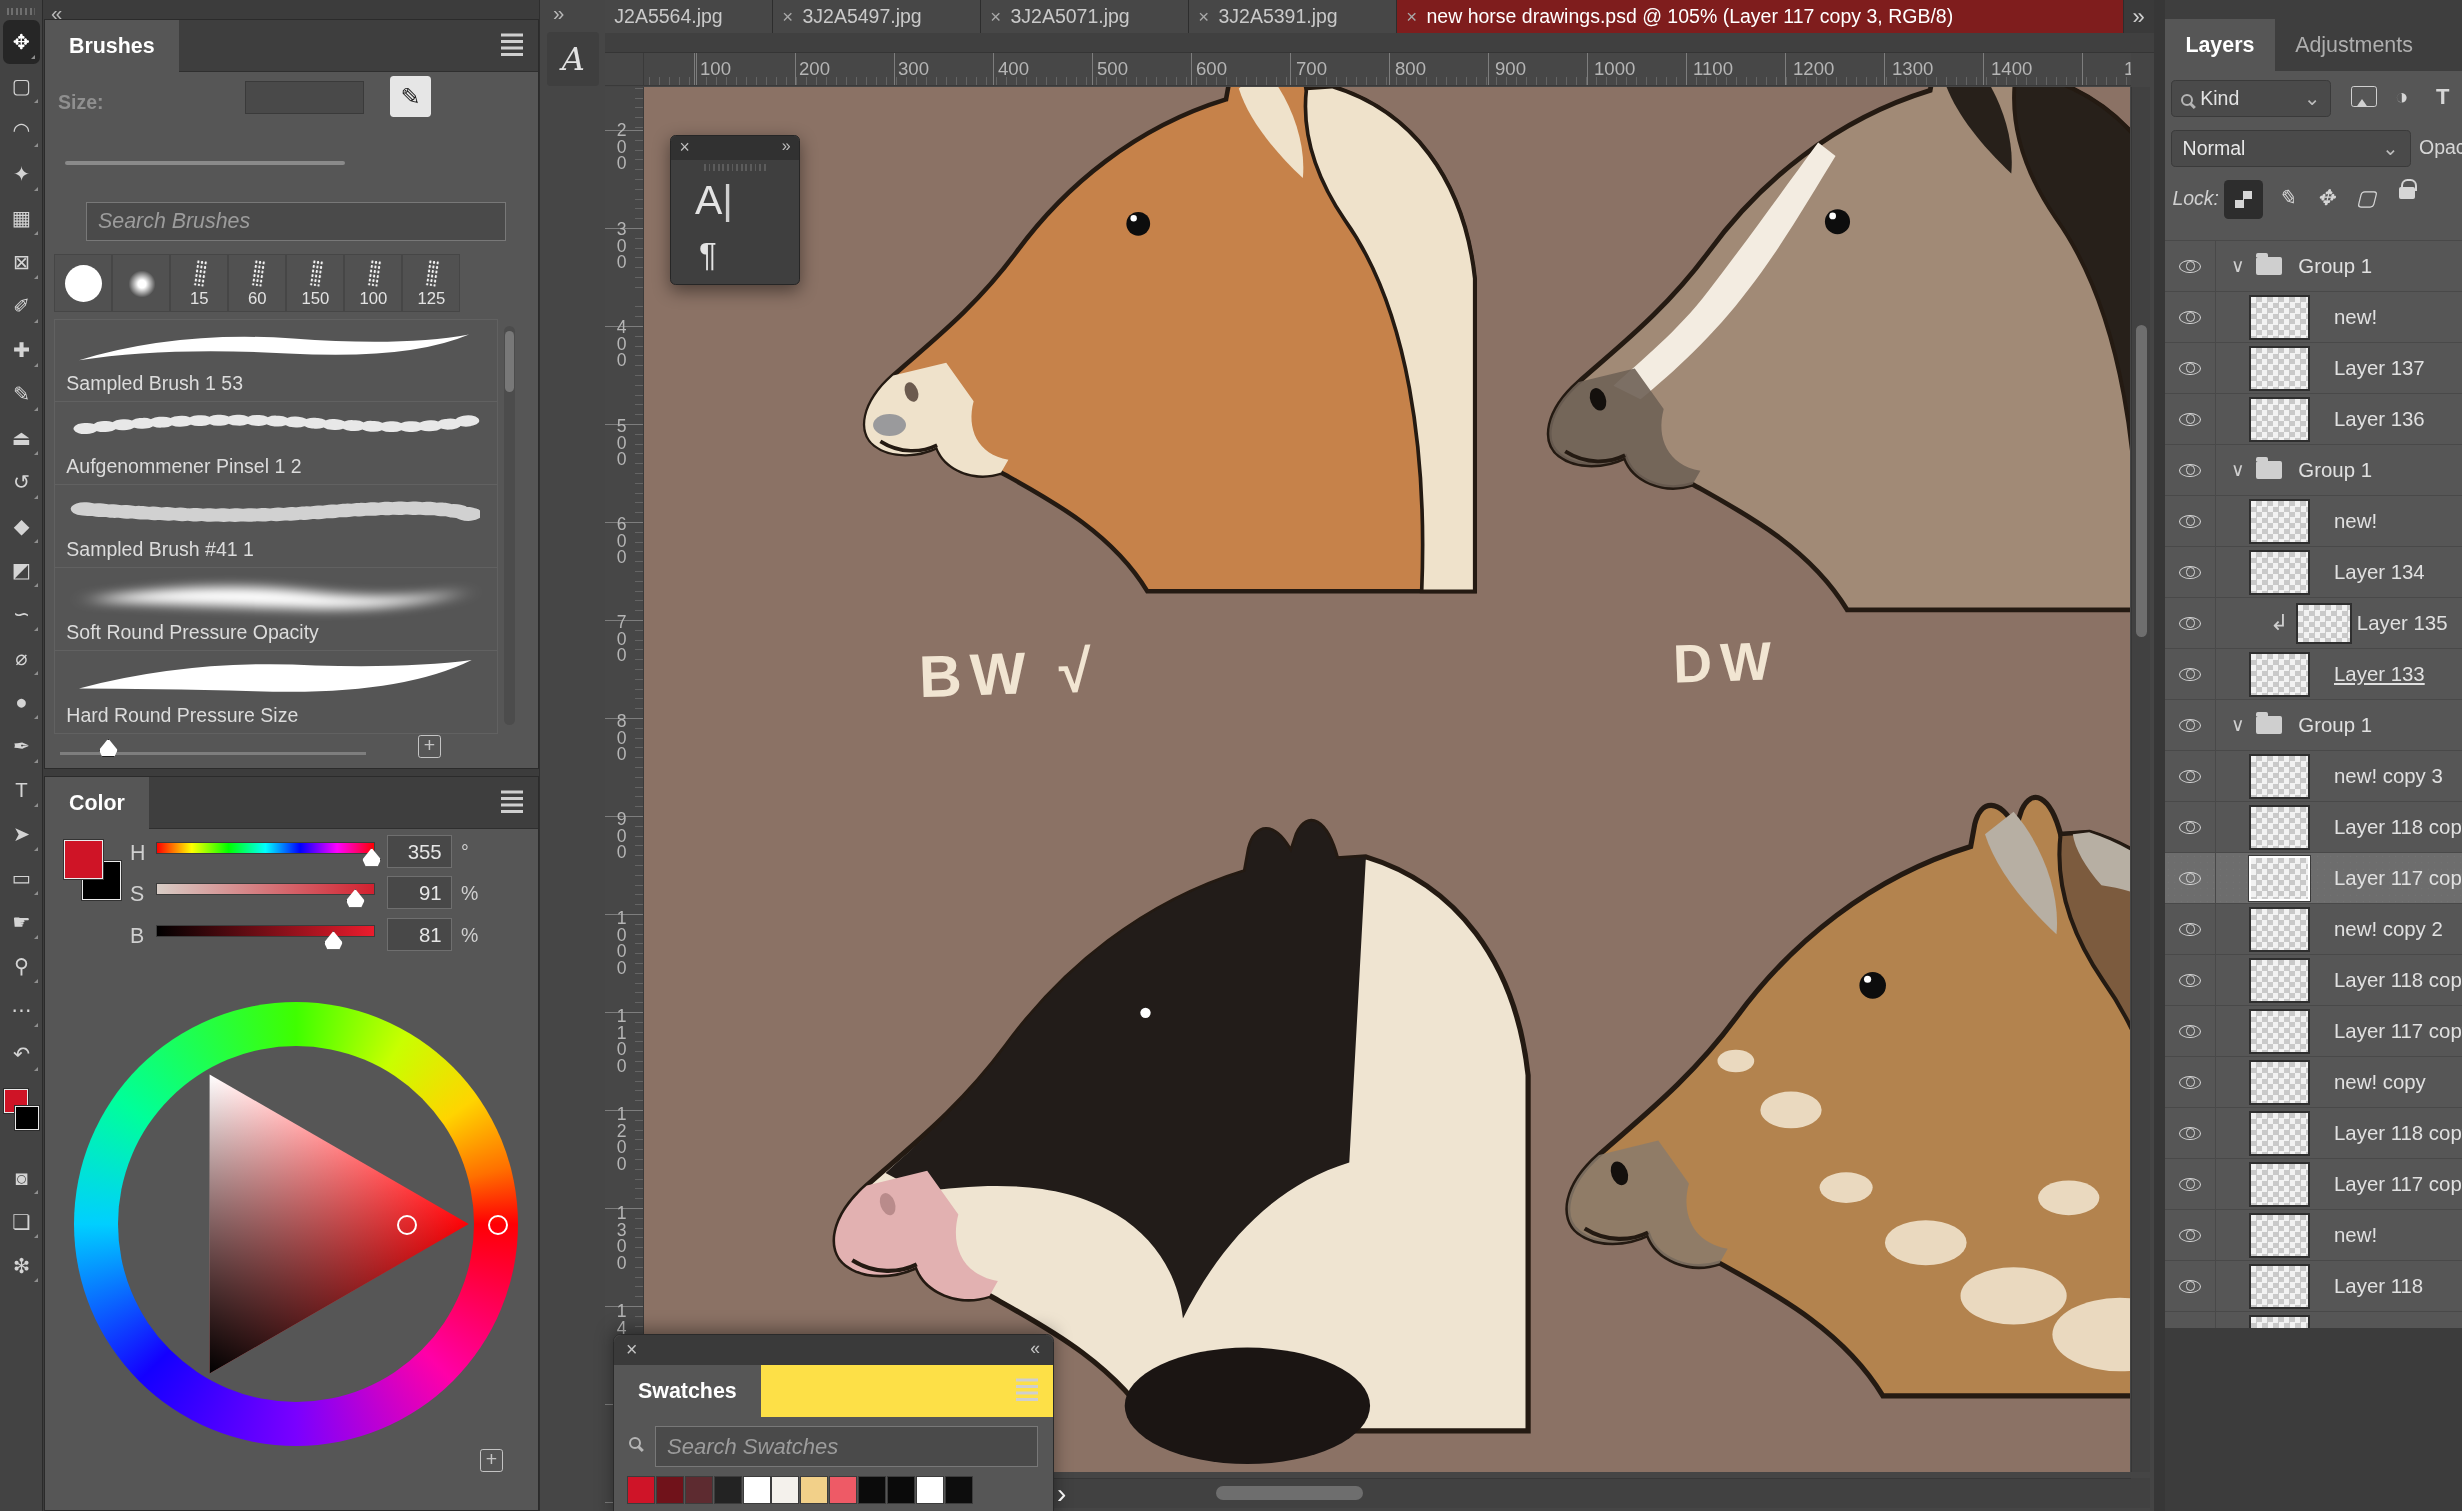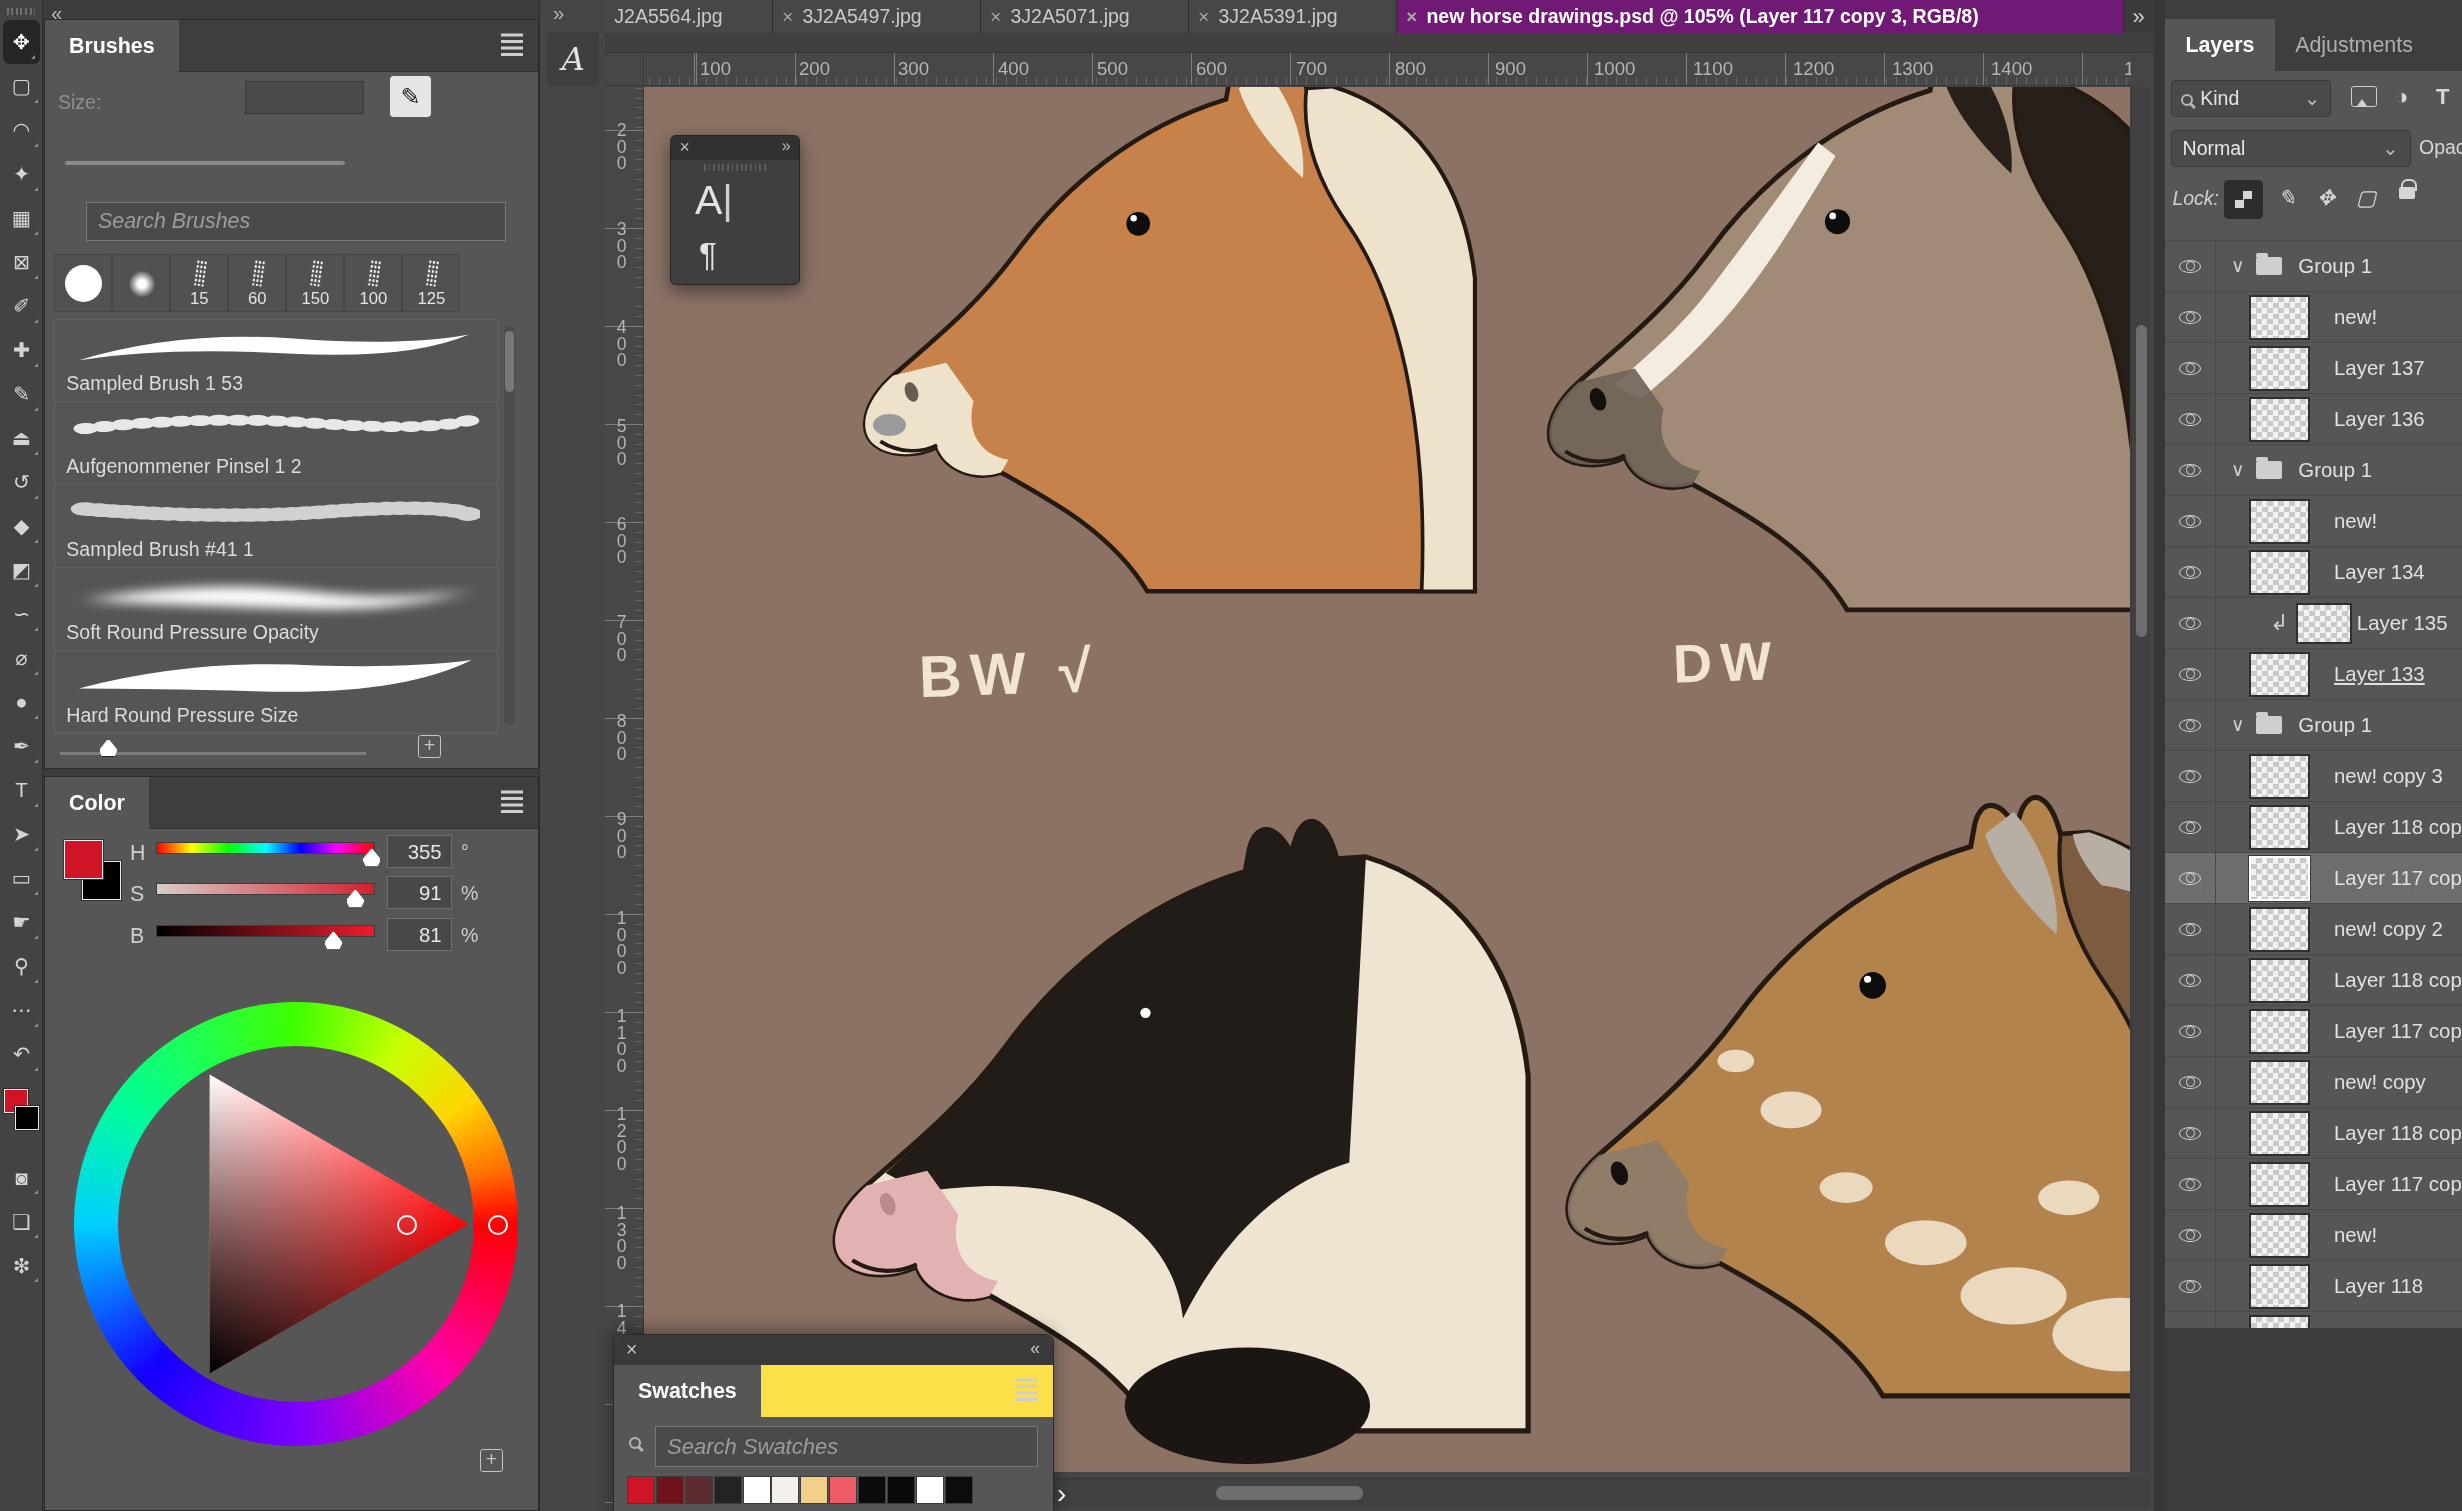--- a/index.html
+++ b/index.html
@@ -19,21 +19,21 @@
 
   
   .panel{position:absolute;background:#565656;border:0.9px solid #2b2b2b;}
   .phead{position:relative;height:52px;background:#3e3e3e;border-bottom:0.9px solid #2f2f2f;}
   .ptab{display:inline-block;height:52px;line-height:52px;padding:0 24px;background:#565656;color:#fff;font-weight:bold;font-size:21.4px;}
   .pmenu{position:absolute;right:15px;top:20.4px;width:22px;height:2.8px;background:#cfcfcf;box-shadow:0 -6.5px 0 #cfcfcf,0 6.5px 0 #cfcfcf,0 13px 0 #cfcfcf;}
   .mag{display:inline-block;width:12px;height:12px;border:2.8px solid #b5b5b5;border-radius:50%;position:relative;}
   .mag::after{content:"";position:absolute;width:2.8px;height:7.4px;background:#b5b5b5;transform:rotate(-45deg);bottom:-5.6px;right:-2.8px;}
 
   #brushes-panel{left:44px;top:18.6px;width:495px;height:750px;}
-  #size-label{left:13px;top:71px;color:#8f8f8f;}
+  #size-label{left:13px;top:71px;color:#8f8f8f;font-weight:bold;}
   #size-input{left:200px;top:61px;width:119px;height:33px;background:#494949;border:0.9px solid #3a3a3a;}
   #brush-settings-btn{left:345px;top:56px;width:41px;height:41px;background:#e6e6e6;border-radius:3.7px;text-align:center;line-height:41px;color:#1c1c1c;font-size:24px;}
   #size-slider{left:20.4px;top:141px;width:280px;height:4.6px;background:#8a8a8a;border-radius:2.8px;}
   #brush-search{left:41px;top:182px;width:420px;height:39px;background:#4a4a4a;border:0.9px solid #787878;color:#e0e0e0;font-style:italic;font-size:21.4px;padding:0 11px;}
   #brush-search::placeholder{color:#9c9c9c;}
   #brush-search-icon{left:14px;top:193px;}
   #presets{left:9.3px;top:234px;display:flex;}
   .preset{width:58px;height:58px;border:0.9px solid #464646;background:#515151;position:relative;text-align:center;}
   .preset .num{position:absolute;bottom:1.9px;left:0;right:0;font-size:16.7px;color:#e3e3e3;}
   .preset.hard::before{content:"";position:absolute;left:10.2px;top:10.2px;width:37px;height:37px;border-radius:50%;background:#fff;}
@@ -88,21 +88,21 @@
   #iconstrip{left:539px;top:0;width:67px;height:1512px;background:#464646;border-left:0.9px solid #2e2e2e;border-right:0.9px solid #2e2e2e;}
   #iconstrip .expand{position:absolute;left:13px;top:1.9px;color:#b9b9b9;font-size:20.4px;}
   #panelA{position:absolute;left:7.4px;top:32px;width:52px;height:54px;background:#3f3f3f;border-radius:3.7px;text-align:center;line-height:54px;font-family:"DejaVu Serif",serif;font-style:italic;font-size:32px;color:#e2e2e2;}
 
   
   #tabbar{left:605px;top:0;width:1549px;height:33px;background:#3a3a3a;display:flex;}
   .dtab{height:33px;line-height:33px;background:#474747;border-right:0.9px solid #2d2d2d;color:#c9c9c9;font-size:19.5px;white-space:nowrap;overflow:hidden;padding:0 9.3px;flex:none;cursor:pointer;}
   .dtab .close{color:#a8a8a8;margin-right:9.3px;font-size:18.6px;}
   .dtab.cut{width:168px;}
   .dtab:not(.cut):not(.active){width:208px;}
-  .dtab.active{width:727px;background:#701a75;color:#fff;font-weight:bold;}
+  .dtab.active{width:727px;background:#7f1d1d;color:#fff;font-weight:normal;}
   #tabbar .overflow{position:absolute;right:9.3px;top:0;line-height:33px;color:#cfcfcf;font-size:22px;}
 
   
   #canvas-col{left:605px;top:33px;width:1549px;height:1478px;background:#454545;}
   #topstrip{left:0;top:0;width:100%;height:20.4px;background:#404040;border-bottom:0.9px solid #353535;}
   #ruler-corner{left:0;top:20.4px;width:39px;height:33px;background:#474747;border-right:0.9px solid #3a3a3a;border-bottom:0.9px solid #3a3a3a;}
   #ruler-top{left:39px;top:20.4px;width:1487px;height:33px;background:#474747;border-bottom:0.9px solid #3a3a3a;overflow:hidden;
     background-image:repeating-linear-gradient(90deg,#7d7d7d 0 0.9px,transparent 0.9px 99px),repeating-linear-gradient(90deg,#646464 0 0.9px,transparent 0.9px 10px);
     background-size:100% 100%,100% 8.4px;background-position:52px 0,52px bottom;background-repeat:repeat,repeat-x;}
   #ruler-top .rnum{position:absolute;top:4.6px;font-size:18.6px;color:#b5b5b5;}

